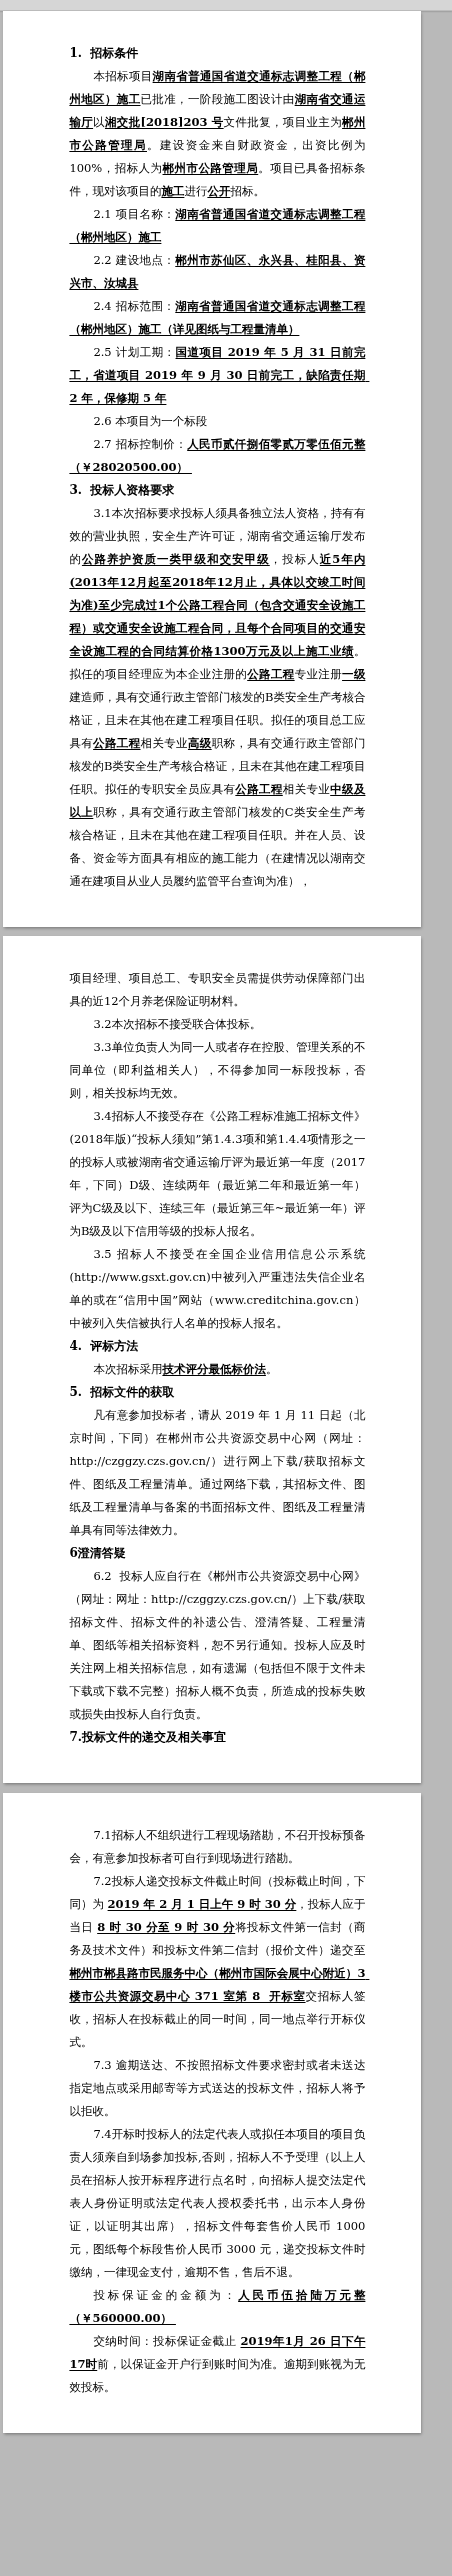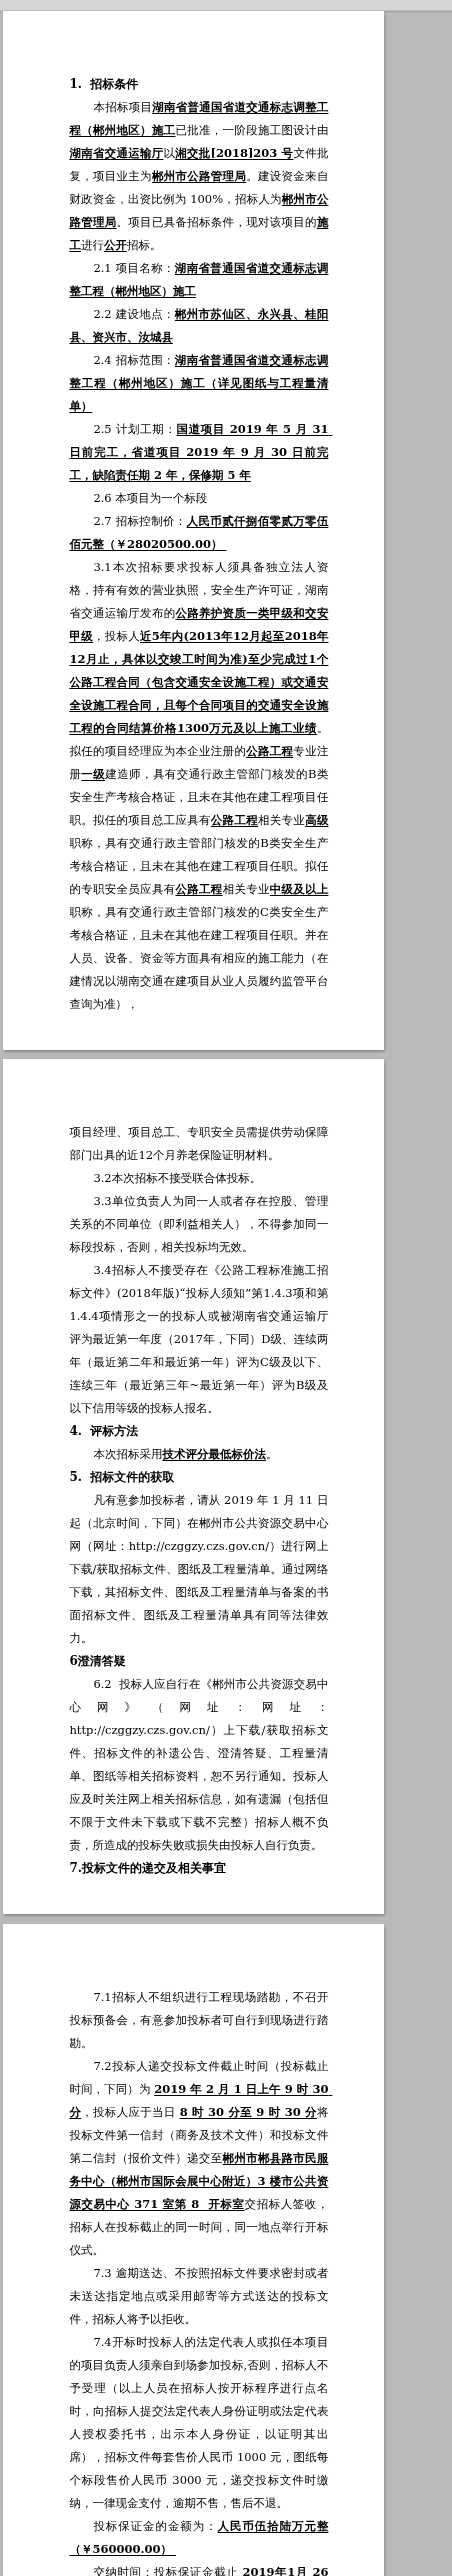--- a/index.html
+++ b/index.html
@@ -12,26 +12,26 @@
   .topbar{
     height:9.7px;
     background:#d6d6d6;
     border-bottom:0.6px solid #bdbdbd;
     box-shadow:0 0.6px 1.1px rgba(0,0,0,.15);
   }
   .pages{
     padding:0 0 10.3px 0;
   }
   .page{
-    width:381px;
+    width:418px;
     margin:0 4px 9.7px 3.4px;
     background:#fff;
     min-height:630px;
     box-sizing:border-box;
-    padding:62px 56px 34px 66px;
+    padding:31px 56px 34px 66px;
     box-shadow:1.1px 1.7px 2.9px rgba(0,0,0,.35);
   }
   .para, .heading{
     font-size:11.5px;
     line-height:23px;
     text-align:justify;
     white-space:pre-wrap;
     margin:0;
   }
   .heading{
@@ -50,27 +50,29 @@
   <div class="pages" id="pages">
       <div class="page">
         <div class="heading"><span>1.  招标条件</span></div>
         <div class="para indent"><span>本招标项目</span><span class="b u">湖南省普通国省道交通标志调整工程（郴州地区）施工</span><span>已批准，一阶段施工图设计由</span><span class="b u">湖南省交通运输厅</span><span>以</span><span class="b u">湘交批[2018]203 号</span><span>文件批复，项目业主为</span><span class="b u">郴州市公路管理局</span><span>。建设资金来自财政资金，出资比例为 100%，招标人为</span><span class="b u">郴州市公路管理局</span><span>。项目已具备招标条件，现对该项目的</span><span class="b u">施工</span><span>进行</span><span class="b u">公开</span><span>招标。</span></div>
         <div class="para indent"><span>2.1 项目名称：</span><span class="b u">湖南省普通国省道交通标志调整工程（郴州地区）施工</span></div>
         <div class="para indent"><span>2.2 建设地点：</span><span class="b u">郴州市苏仙区、永兴县、桂阳县、资兴市、汝城县</span></div>
         <div class="para indent"><span>2.4 招标范围：</span><span class="b u">湖南省普通国省道交通标志调整工程（郴州地区）施工（详见图纸与工程量清单）</span></div>
         <div class="para indent"><span>2.5 计划工期：</span><span class="b u">国道项目 2019 年 5 月 31 日前完工，省道项目 2019 年 9 月 30 日前完工，缺陷责任期 2 年，保修期 5 年</span></div>
         <div class="para indent"><span>2.6 本项目为一个标段</span></div>
         <div class="para indent"><span>2.7 招标控制价：</span><span class="b u">人民币贰仟捌佰零贰万零伍佰元整（￥28020500.00） </span></div>
+        <div class="heading"><span>3.  投标人资格要求</span></div>
         <div class="para indent"><span>3.1本次招标要求投标人须具备独立法人资格，持有有效的营业执照，安全生产许可证，湖南省交通运输厅发布的</span><span class="b u">公路养护资质一类甲级和交安甲级</span><span>，投标人</span><span class="b u">近5年内(2013年12月起至2018年12月止，具体以交竣工时间为准)至少完成过1个公路工程合同（包含交通安全设施工程）或交通安全设施工程合同，且每个合同项目的交通安全设施工程的合同结算价格1300万元及以上施工业绩</span><span>。拟任的项目经理应为本企业注册的</span><span class="b u">公路工程</span><span>专业注册</span><span class="b u">一级</span><span>建造师，具有交通行政主管部门核发的B类安全生产考核合格证，且未在其他在建工程项目任职。拟任的项目总工应具有</span><span class="b u">公路工程</span><span>相关专业</span><span class="b u">高级</span><span>职称，具有交通行政主管部门核发的B类安全生产考核合格证，且未在其他在建工程项目任职。拟任的专职安全员应具有</span><span class="b u">公路工程</span><span>相关专业</span><span class="b u">中级及以上</span><span>职称，具有交通行政主管部门核发的C类安全生产考核合格证，且未在其他在建工程项目任职。并在人员、设备、资金等方面具有相应的施工能力（在建情况以湖南交通在建项目从业人员履约监管平台查询为准），</span></div>
       </div>
       <div class="page">
         <div class="para"><span>项目经理、项目总工、专职安全员需提供劳动保障部门出具的近12个月养老保险证明材料。</span></div>
         <div class="para indent"><span>3.2本次招标不接受联合体投标。</span></div>
         <div class="para indent"><span>3.3单位负责人为同一人或者存在控股、管理关系的不同单位（即利益相关人），不得参加同一标段投标，否则，相关投标均无效。</span></div>
         <div class="para indent"><span>3.4招标人不接受存在《公路工程标准施工招标文件》(2018年版)“投标人须知”第1.4.3项和第1.4.4项情形之一的投标人或被湖南省交通运输厅评为最近第一年度（2017年，下同）D级、连续两年（最近第二年和最近第一年）评为C级及以下、连续三年（最近第三年~最近第一年）评为B级及以下信用等级的投标人报名。</span></div>
+        <div class="para indent"><span>3.5 招标人不接受在全国企业信用信息公示系统(http://www.gsxt.gov.cn)中被列入严重违法失信企业名单的或在“信用中国”网站（www.creditchina.gov.cn） 中被列入失信被执行人名单的投标人报名。</span></div>
         <div class="heading"><span>4.  评标方法</span></div>
         <div class="para indent"><span>本次招标采用</span><span class="b u">技术评分最低标价法</span><span>。</span></div>
         <div class="heading"><span>5.  招标文件的获取</span></div>
         <div class="para indent"><span>凡有意参加投标者，请从 2019 年 1 月 11 日起（北京时间，下同）在郴州市公共资源交易中心网（网址：http://czggzy.czs.gov.cn/）进行网上下载/获取招标文件、图纸及工程量清单。通过网络下载，其招标文件、图纸及工程量清单与备案的书面招标文件、图纸及工程量清单具有同等法律效力。</span></div>
         <div class="heading"><span>6澄清答疑</span></div>
         <div class="para indent"><span>6.2  投标人应自行在《郴州市公共资源交易中心网》（网址：网址：http://czggzy.czs.gov.cn/）上下载/获取招标文件、招标文件的补遗公告、澄清答疑、工程量清单、图纸等相关招标资料，恕不另行通知。投标人应及时关注网上相关招标信息，如有遗漏（包括但不限于文件未下载或下载不完整）招标人概不负责，所造成的投标失败或损失由投标人自行负责。</span></div>
         <div class="heading"><span>7.投标文件的递交及相关事宜</span></div>
       </div>
       <div class="page">
         <div class="para indent"><span>7.1招标人不组织进行工程现场踏勘，不召开投标预备会，有意参加投标者可自行到现场进行踏勘。</span></div>

